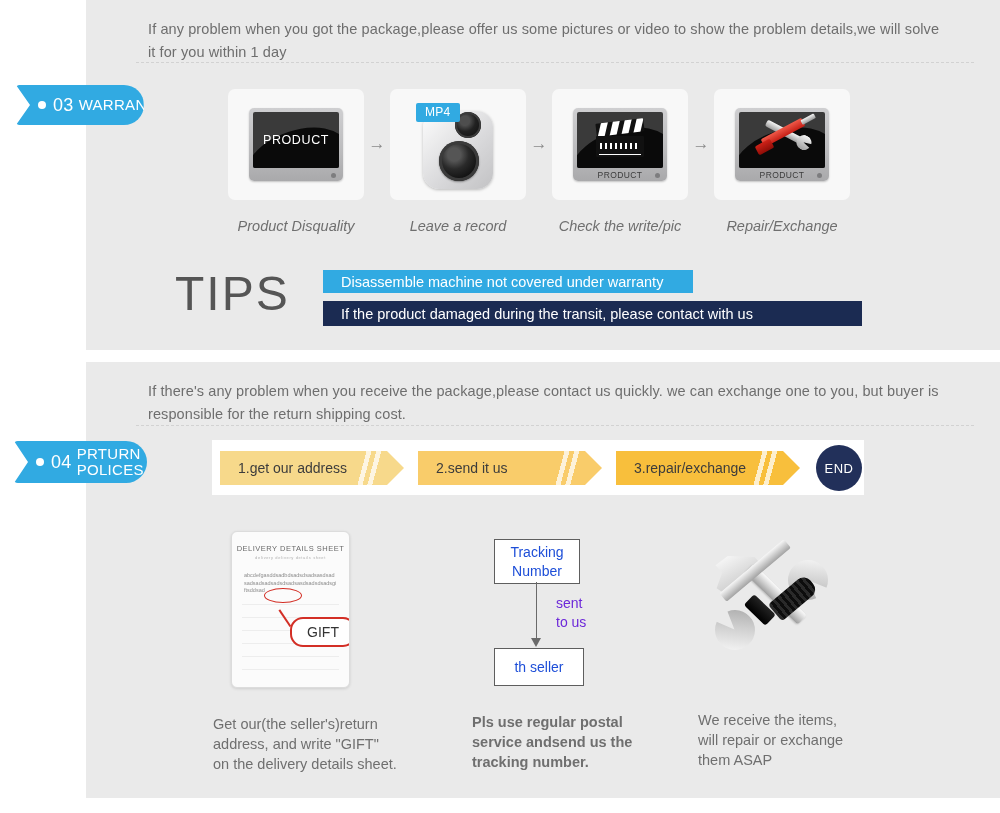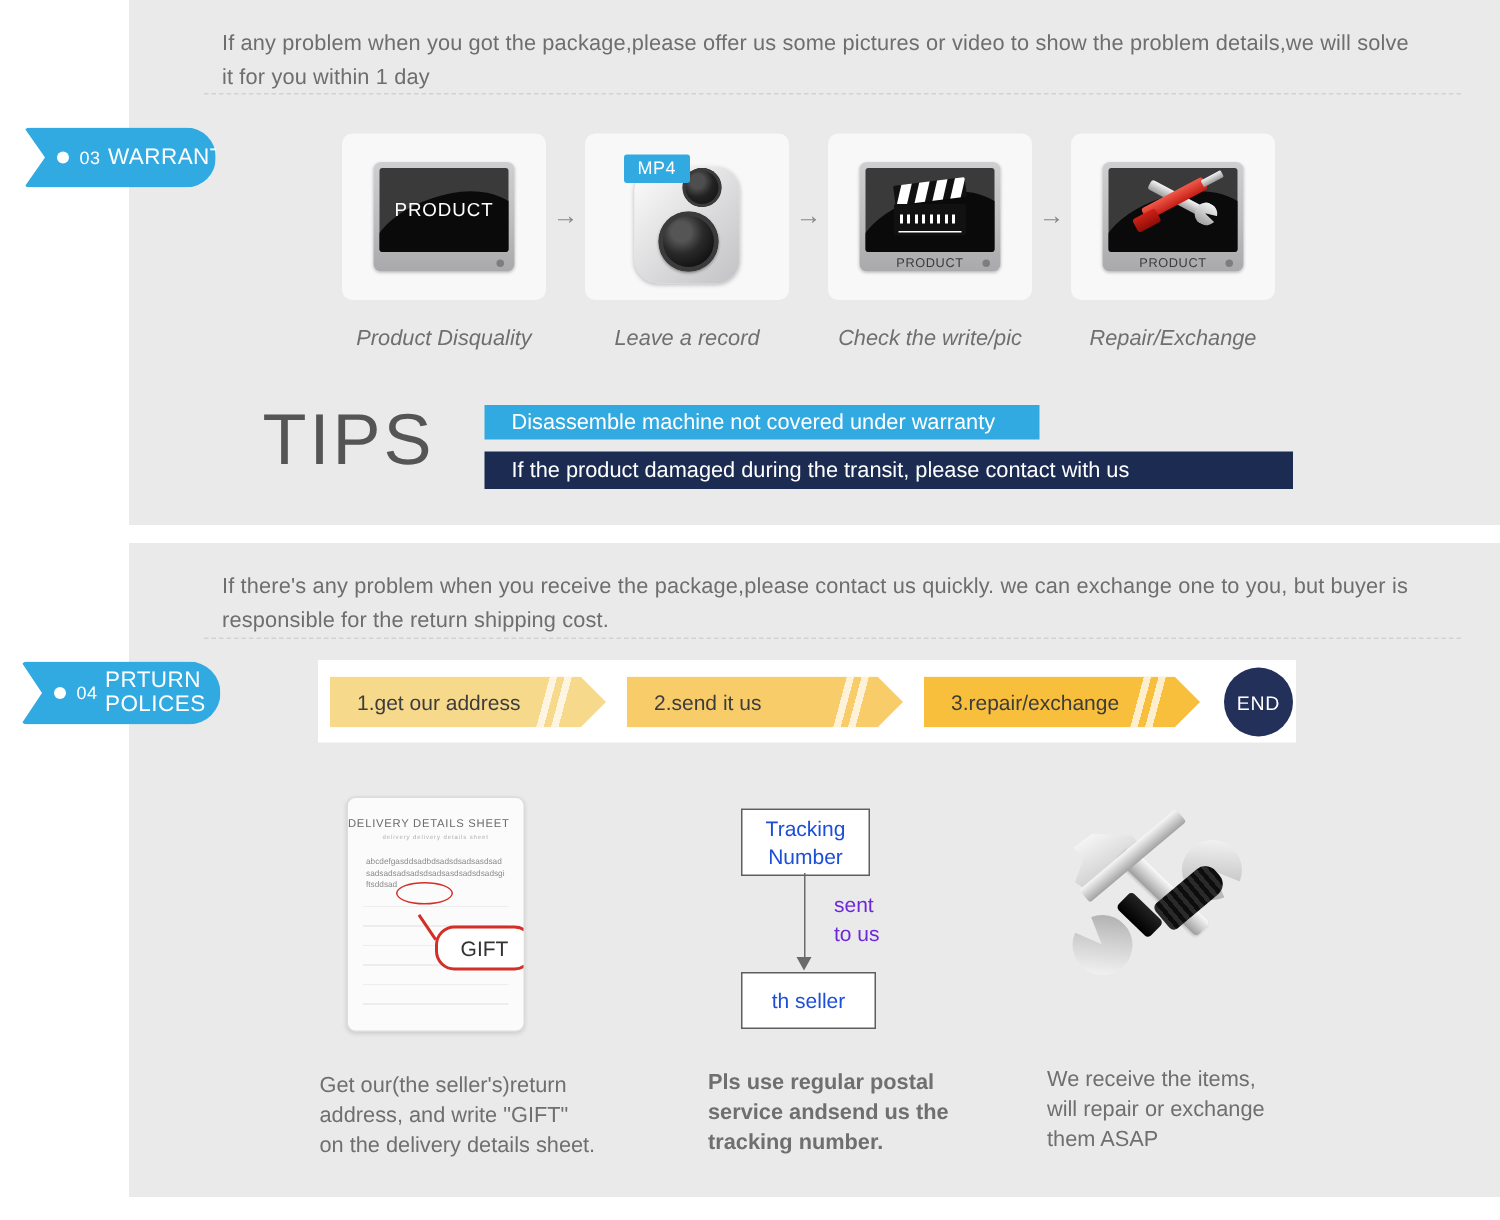--- a/index.html
+++ b/index.html
@@ -28,21 +28,21 @@
     position:absolute;background:#31aae2;color:#ffffff;
     display:flex;align-items:center;box-sizing:border-box;
     border-radius:4px 22px 22px 4px;
     -webkit-clip-path:polygon(0 0,100% 0,100% 100%,0 100%,14px 50%);
     clip-path:polygon(0 0,100% 0,100% 100%,0 100%,14px 50%);
   }
   .tag .dot{
     width:8px;height:8px;border-radius:50%;background:#ffffff;
     margin-left:22px;margin-right:7px;flex:none;
   }
-  .tag .tag-num{font-size:12px;letter-spacing:.3px;}
+  .tag .tag-num{font-size:18px;letter-spacing:.3px;}
   .tag .tag-txt{font-size:15px;letter-spacing:.3px;margin-left:5px;line-height:16px;}
   .tag-warranty{left:16px;top:85px;width:128px;height:40px;}
   .tag-returns{left:14px;top:441px;width:133px;height:42px;}
   .tag-returns .tag-txt{white-space:pre-line;text-align:left;}
 
   
   .steps{position:absolute;left:228px;top:89px;display:flex;align-items:flex-start;}
   .step{width:136px;display:flex;flex-direction:column;align-items:center;}
   .step-card{
     width:136px;height:111px;background:#f8f8f8;border-radius:7px;
@@ -172,21 +172,21 @@
     background:#22305a;color:#ffffff;font-size:13px;letter-spacing:.5px;
     display:flex;align-items:center;justify-content:center;
   }
 
   
   .sheet{
     position:absolute;left:231px;top:531px;width:117px;height:155px;background:#fbfbfb;
     border:1px solid #dcdcdc;border-radius:6px;box-shadow:0 1px 3px rgba(0,0,0,.12);overflow:hidden;
   }
   .sheet .title{
-    position:absolute;left:0;right:0;top:12px;
+    position:absolute;left:0;right:0;top:12px;text-align:center;
     font-size:7.5px;color:#6a6a6a;letter-spacing:.5px;
   }
   .sheet .subtitle{
     position:absolute;left:0;right:0;top:23px;text-align:center;
     font-size:4px;color:#b0b0b0;letter-spacing:.6px;
   }
   .sheet .scribble{position:absolute;left:12px;top:40px;right:12px;font-size:5.5px;color:#8d8d8d;line-height:7.5px;word-break:break-all;}
   .sheet .rules{position:absolute;left:10px;right:10px;top:72px;bottom:8px;
     background:repeating-linear-gradient(#ededed 0 1px,transparent 1px 13px);}
   .sheet .ellipse{

